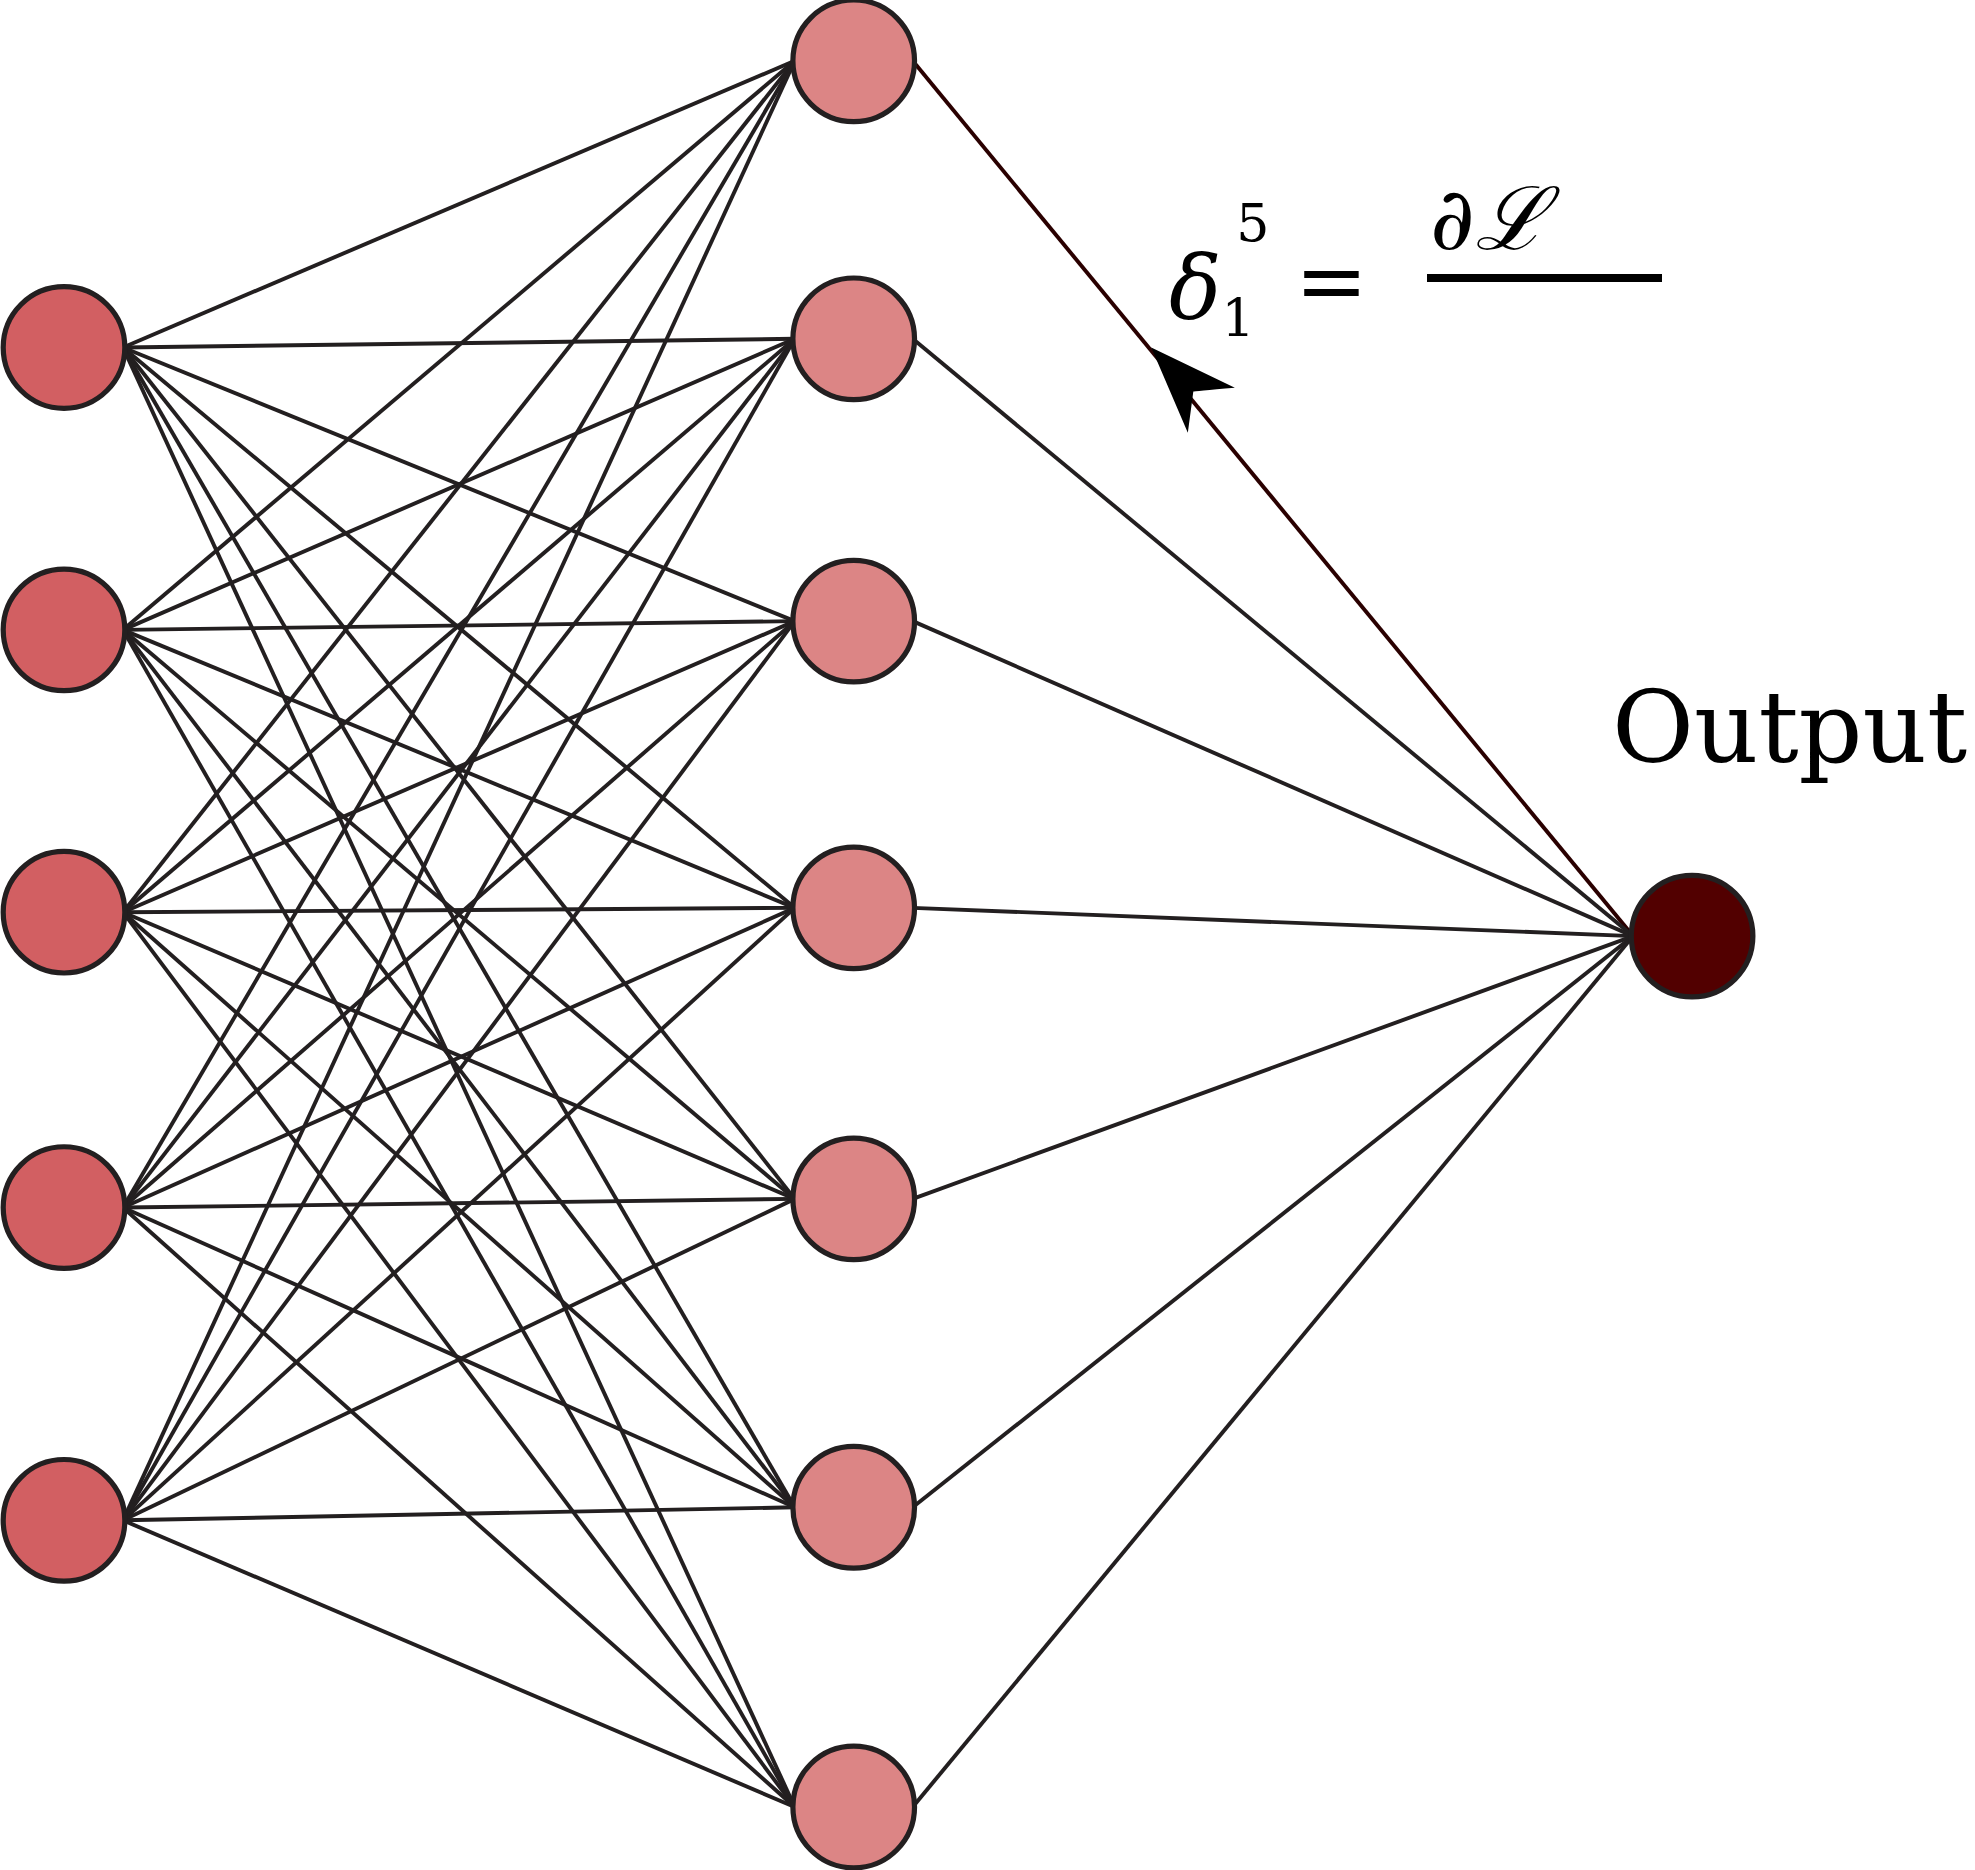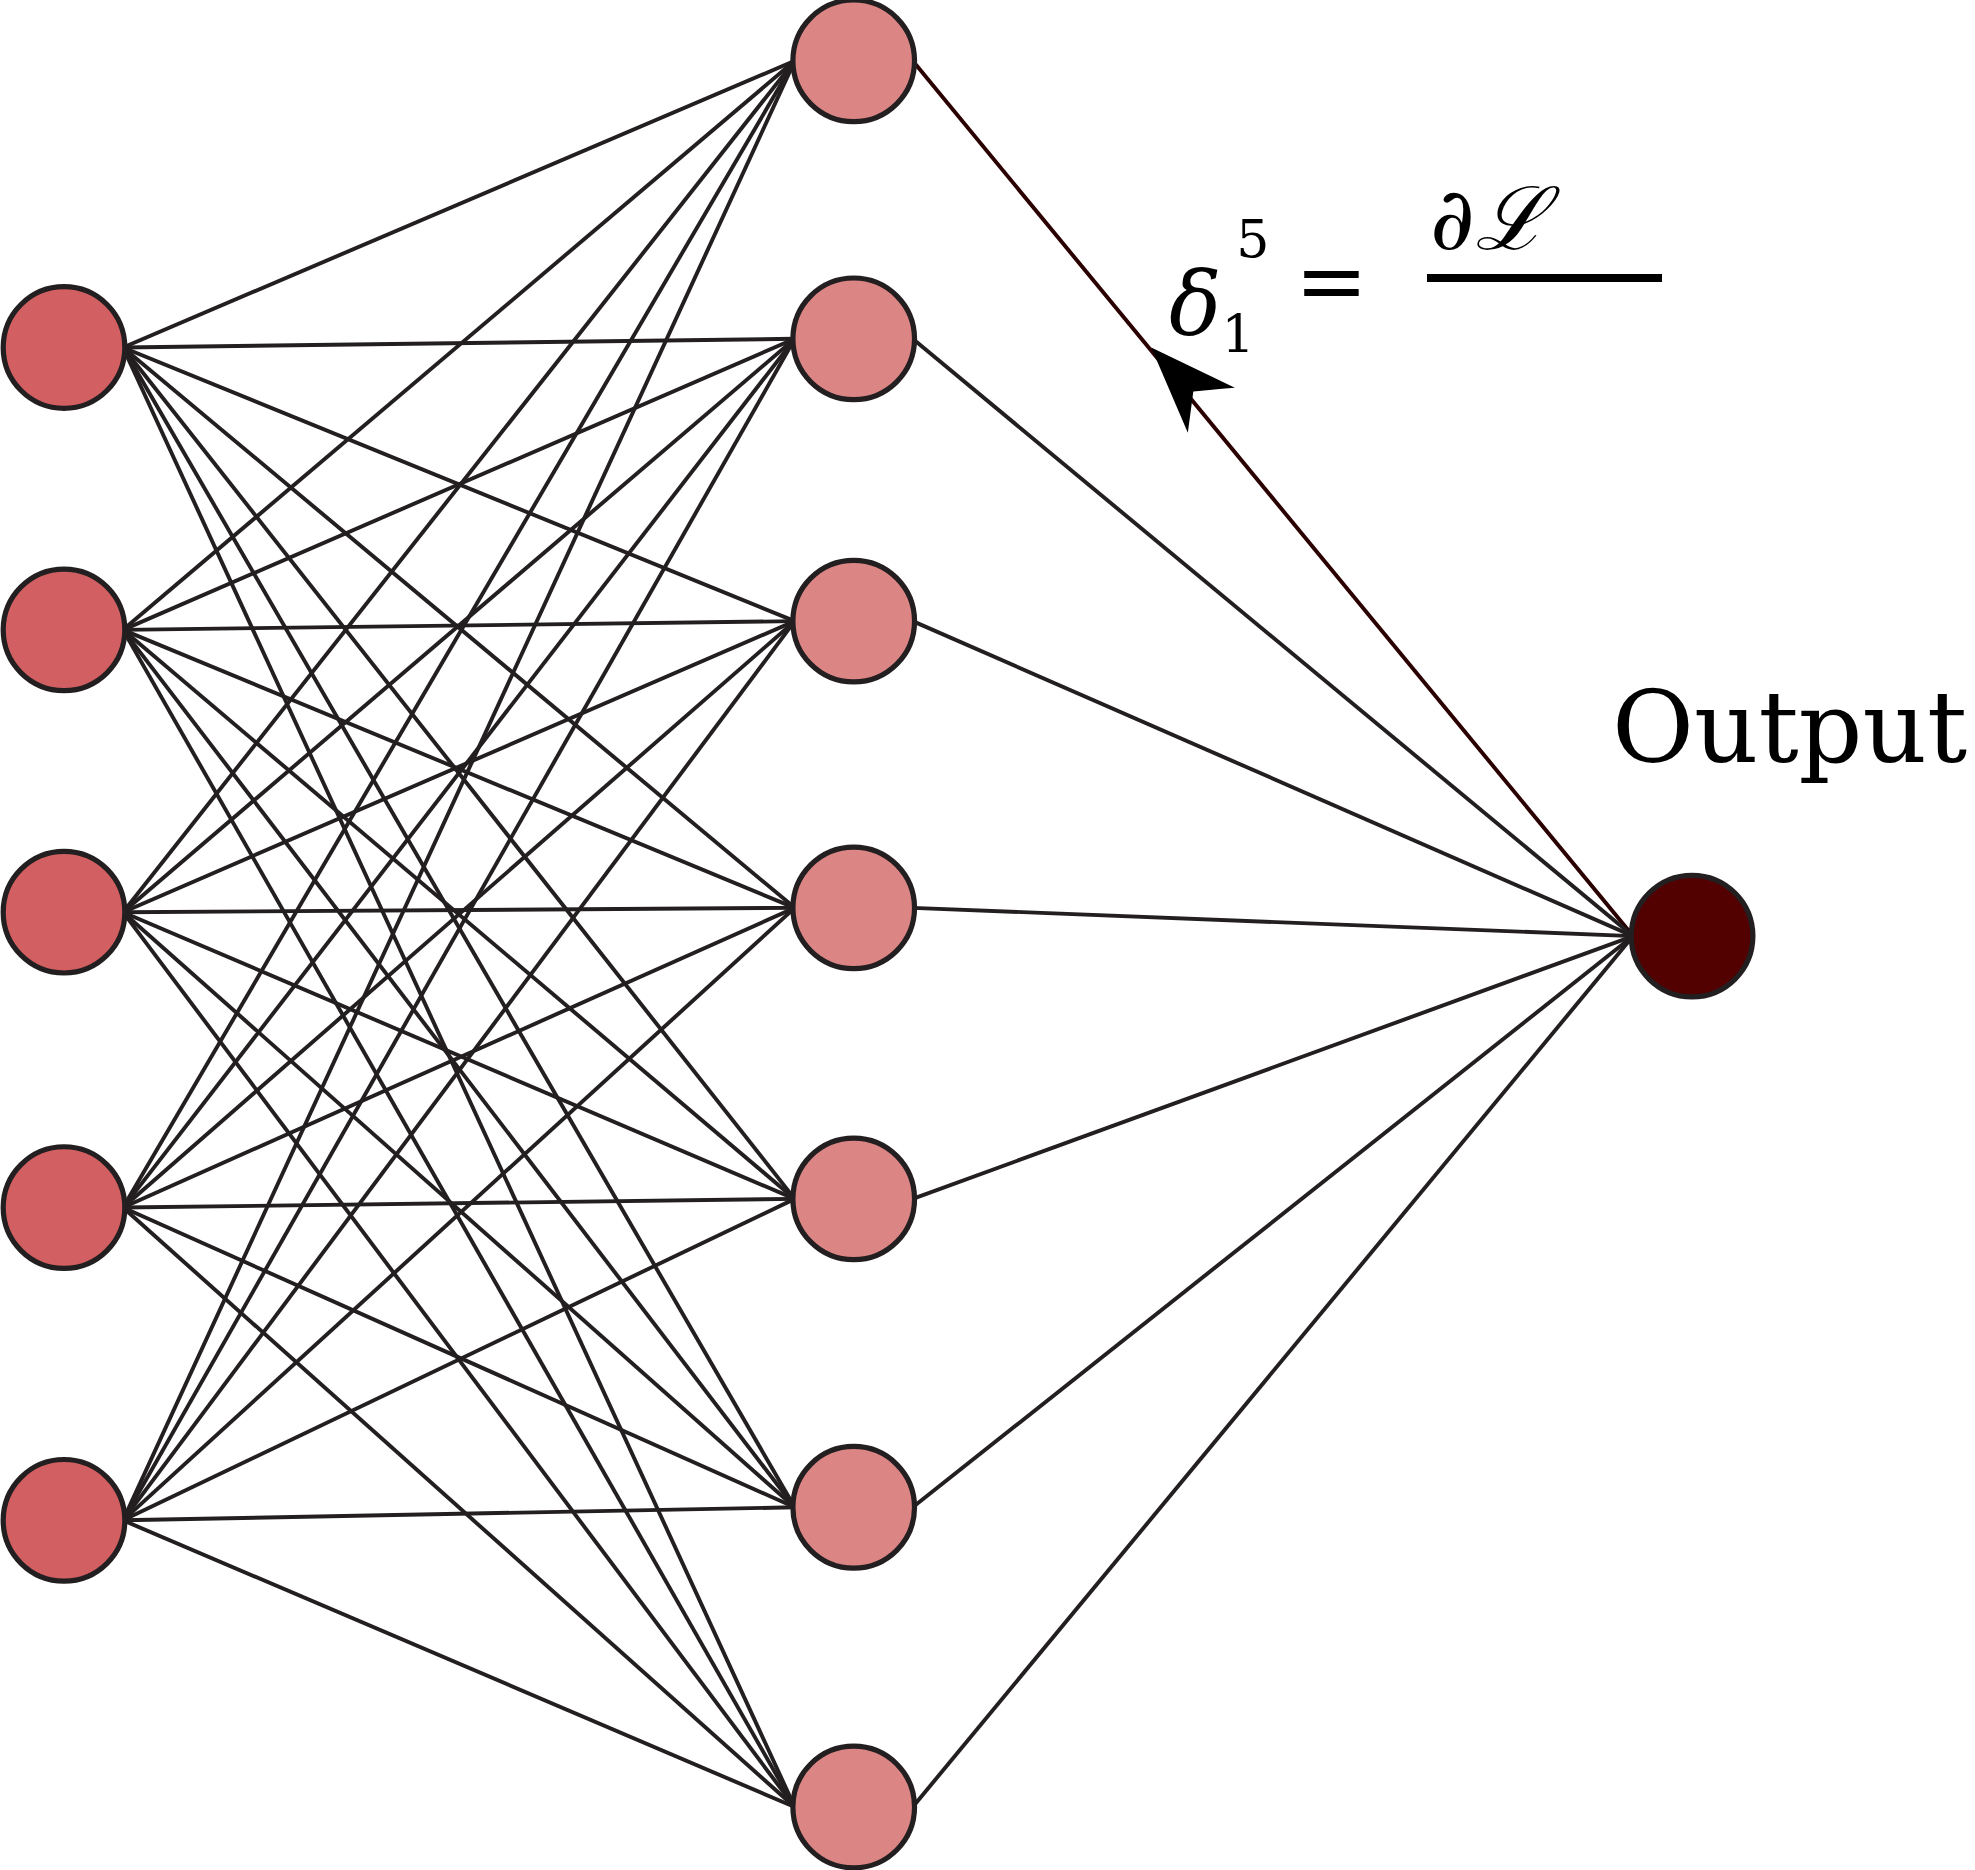--- a/index.html
+++ b/index.html
@@ -6,21 +6,21 @@
   body { width: 1975px; height: 1870px; position: relative; overflow: hidden; }
   svg { position: absolute; left: 0; top: 0; }
   .label {
     position: absolute;
     font-family: "DejaVu Serif", "Liberation Serif", serif;
     color: #000;
     white-space: nowrap;
   }
   #output-label { left: 1612px; top: 678px; font-size: 100px; line-height: 1; }
   #formula { left: 1169px; top: 165px; width: 487px; height: 269px; font-size: 87px; font-style: italic; }
-  .f-lhs { position: absolute; left: 0; top: 88px; }
+  .f-lhs { position: absolute; left: 0; top: 72px; }
   .f-eq { position: absolute; left: 126px; top: 65px; font-style: normal; }
   .f-num { position: absolute; left: 261px; top: -8.7px; }
   .f-bar { position: absolute; left: 258px; top: 109px; width: 235px; height: 7.8px; background: #000; }
   .f-den { position: absolute; left: 243px; top: 139px; }
   sup, sub { font-size: 0.6em; font-style: normal; }
 </style>
 </head>
 <body>
 
 <svg id="net" width="1975" height="1870" viewBox="0 0 4546 4305">

